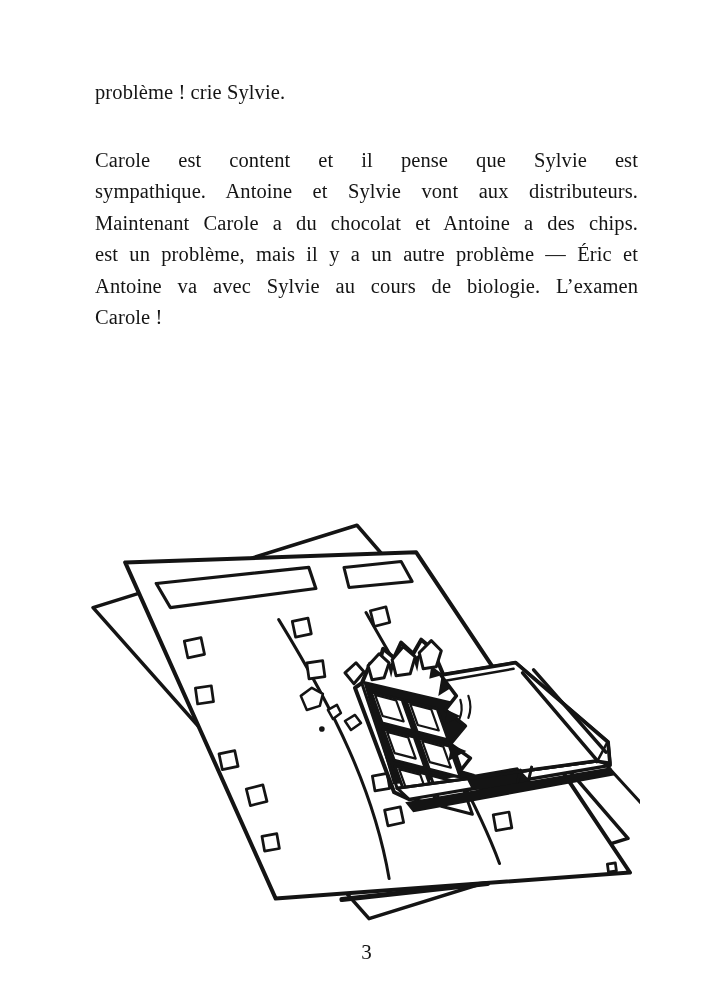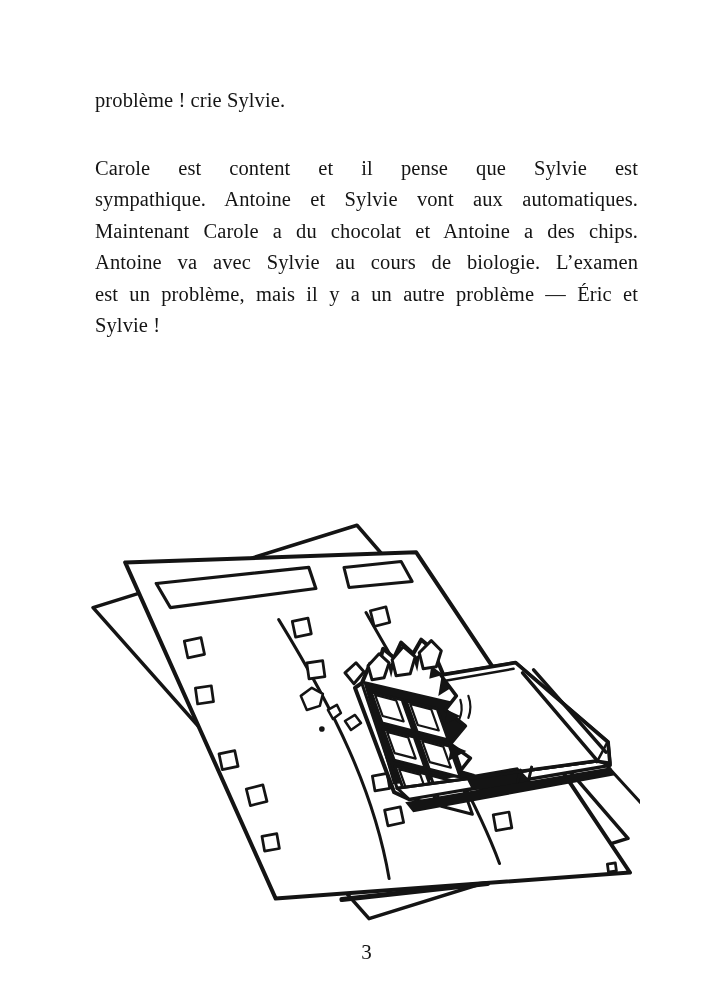--- a/index.html
+++ b/index.html
@@ -11,21 +11,21 @@
     color:#141414;
     overflow:hidden;
   }
   .text-block {
     position:absolute;
     left:95px; top:69px; width:543px;
     font-size:20.5px;
     line-height:31.5px;
     letter-spacing:0.1px;
   }
-  .para { margin:16px 0 36px 0; padding:0; }
+  .para { margin:8px 0 36px 0; padding:0; }
   .tline {
     display:block;
     text-align:justify;
     text-align-last:justify;
     white-space:normal;
   }
   .tline.last { text-align-last:auto; }
   .figure {
     position:absolute;
     left:78px; top:518px;
@@ -42,25 +42,25 @@
 <body>
 
 <div class="text-block">
   <p class="para">
     <span class="tline last">problème ! crie Sylvie.</span>
   </p>
   <p class="para">
   </p>
   <p class="para">
     <span class="tline">Carole est content et il pense que Sylvie est</span>
-    <span class="tline">sympathique. Antoine et Sylvie vont aux automatiques.</span>
+    <span class="tline">sympathique. Antoine et Sylvie vont aux distributeurs.</span>
     <span class="tline">Maintenant Carole a du chocolat et Antoine a des chips.</span>
+    <span class="tline">est un problème, mais il y a un autre problème — Éric et</span>
     <span class="tline">Antoine va avec Sylvie au cours de biologie. L’examen</span>
-    <span class="tline">est un problème, mais il y a un autre problème — Éric et</span>
-    <span class="tline last">Sylvie !</span>
+    <span class="tline last">Carole !</span>
   </p>
 </div>
 
 <svg class="figure" viewBox="0 0 560 420" width="562" height="424" stroke-linejoin="round" stroke-linecap="round">
 
   <g fill="#ffffff" stroke="#141414">
     <path stroke-width="3.5" d="M15,88 L278,6 L548,318 L290,398 Z"></path>
   </g>
 
   <path d="M520,238 L563,285" fill="none" stroke="#141414" stroke-width="3"></path>

